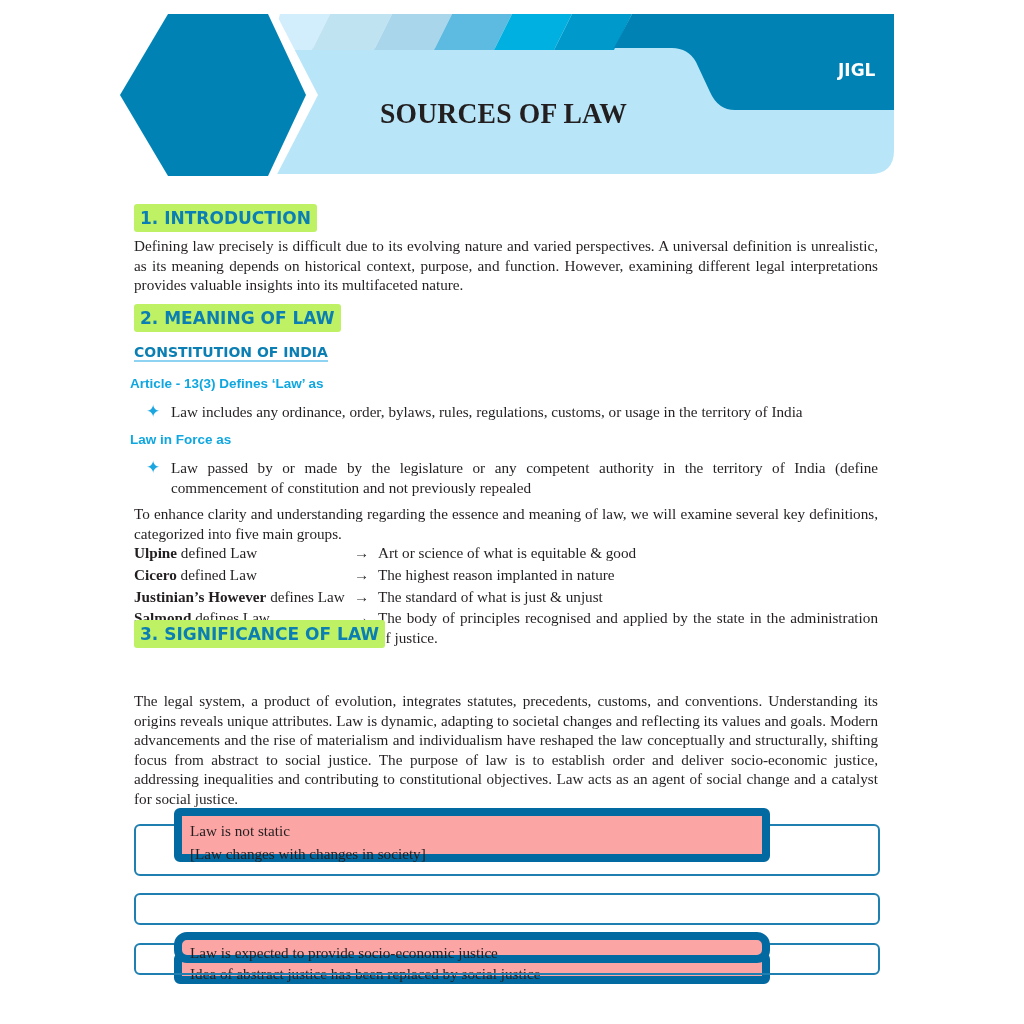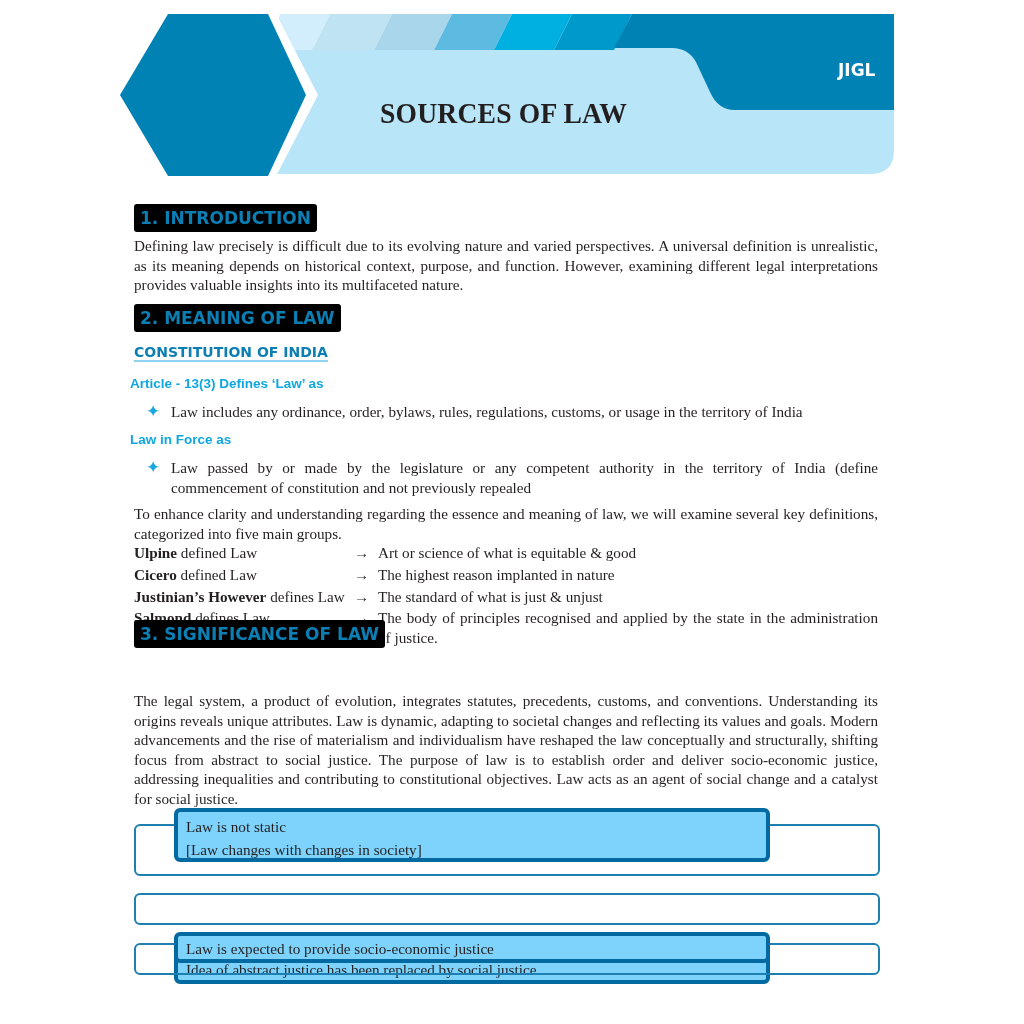--- a/index.html
+++ b/index.html
@@ -3,34 +3,34 @@
 <meta charset="utf-8">
 <style>
   html,body{margin:0;padding:0;background:#fff;}
   body{width:1024px;height:1024px;position:relative;overflow:hidden;font-family:"Liberation Serif",serif;color:#231f20;}
   .banner{position:absolute;left:0;top:0;width:1024px;height:190px;}
   .chapter-circle{position:absolute;left:158px;top:44px;width:104px;height:104px;border-radius:50%;background:#dff2fc;text-align:center;}
   .chapter-label{position:absolute;left:0;right:0;top:22px;font-family:"DejaVu Sans",sans-serif;font-weight:bold;font-size:13px;color:#231f20;letter-spacing:0.3px;}
   .chapter-num{position:absolute;left:0;right:0;top:36px;font-family:"DejaVu Sans",sans-serif;font-weight:bold;font-size:50px;line-height:60px;color:#231f20;}
   .title{position:absolute;left:380px;top:96px;font-family:"Liberation Serif",serif;font-weight:bold;font-size:30px;color:#231f20;letter-spacing:0.2px;transform:scaleX(0.92);transform-origin:left;}
   .brand{position:absolute;left:838px;top:60px;font-family:"DejaVu Sans",sans-serif;font-weight:bold;font-size:17px;color:#fff;}
-  .sec-head{position:absolute;background:#000000;border-radius:3px;padding:2px 6px;font-family:"DejaVu Sans",sans-serif;font-weight:bold;font-size:17px;color:#0b7fb3;line-height:24px;}
+  .sec-head{position:absolute;background:#bef264;border-radius:3px;padding:2px 6px;font-family:"DejaVu Sans",sans-serif;font-weight:bold;font-size:17px;color:#0b7fb3;line-height:24px;}
   .para{position:absolute;left:134px;width:744px;font-size:15.2px;line-height:19.5px;text-align:justify;}
   .sub-head{position:absolute;left:134px;font-family:"DejaVu Sans",sans-serif;font-weight:bold;font-size:14px;color:#0b7fb3;}
   .sub-head.under{border-bottom:2px solid #8fd3f3;padding-bottom:0;}
   .sub-head2{position:absolute;left:130px;font-family:Liberation Sans, sans-serif;font-weight:bold;font-size:13.5px;color:#0fa7e0;}
   .bullet{position:absolute;left:146px;width:732px;font-size:15.2px;line-height:19.5px;text-align:justify;}
   .bullet .star{position:absolute;left:0;top:0;color:#1aa6e0;font-size:17px;}
   .bullet .txt{display:block;margin-left:25px;}
   .def-row{position:absolute;left:134px;width:744px;font-size:15.2px;line-height:19.5px;}
   .def-row .lhs{position:absolute;left:0;top:0;}
   .def-row .arr{position:absolute;left:220px;top:0;}
   .def-row .rhs{position:absolute;left:244px;top:0;width:500px;text-align:justify;}
   .box-outer{position:absolute;left:134px;width:742px;border:2px solid #1f7fb0;border-radius:6px;}
-  .box-inner{position:absolute;left:174px;width:596px;border:4px solid #0369a1;border-radius:6px;background:#7dd3fc;padding:4px 8px;font-size:15.2px;line-height:24px;box-sizing:border-box;}
+  .box-inner{position:absolute;left:174px;width:596px;border:8px solid #0369a1;border-radius:6px;background:#fca5a5;padding:4px 8px;font-size:15.2px;line-height:24px;box-sizing:border-box;}
 </style>
 </head>
 <body>
 
 <div class="banner">
   <svg width="1024" height="190" style="position:absolute;left:0;top:0">
 
     <path d="M270 48 L870 48 Q894 48 894 70 L894 150 Q894 174 870 174 L270 174 Z" fill="#b8e6f8"></path>
 
     <polygon points="280,14 330,14 312,50 270,50" fill="#d2eefc"></polygon>
@@ -96,15 +96,15 @@
   <div>Law is not static</div>
   <div>[Law changes with changes in society]</div>
 </div>
 
 <div class="box-outer" style="top:893px;height:28px;"></div>
 <div class="box-inner" style="top:913px;height:31px;line-height:20px;padding-top:3px;margin-top:40px;">
   <div>Idea of abstract justice has been replaced by social justice</div>
 </div>
 
 <div class="box-outer" style="top:943px;height:28px;"></div>
-<div class="box-inner" style="top:932px;height:31px;line-height:20px;padding-top:3px;">
+<div class="box-inner" style="top:932px;height:31px;line-height:20px;padding-top:3px;border-radius:13px;">
   <div>Law is expected to provide socio-economic justice</div>
 </div>
 
 </body></html>

